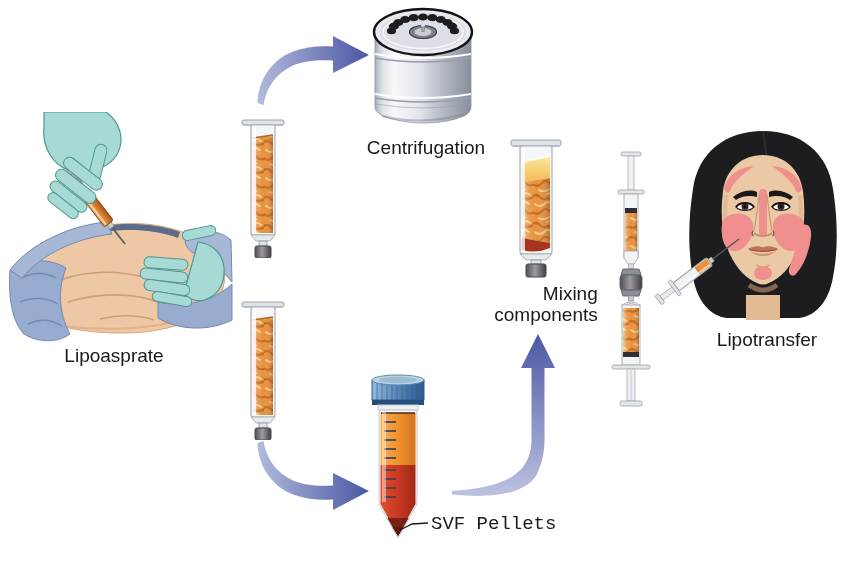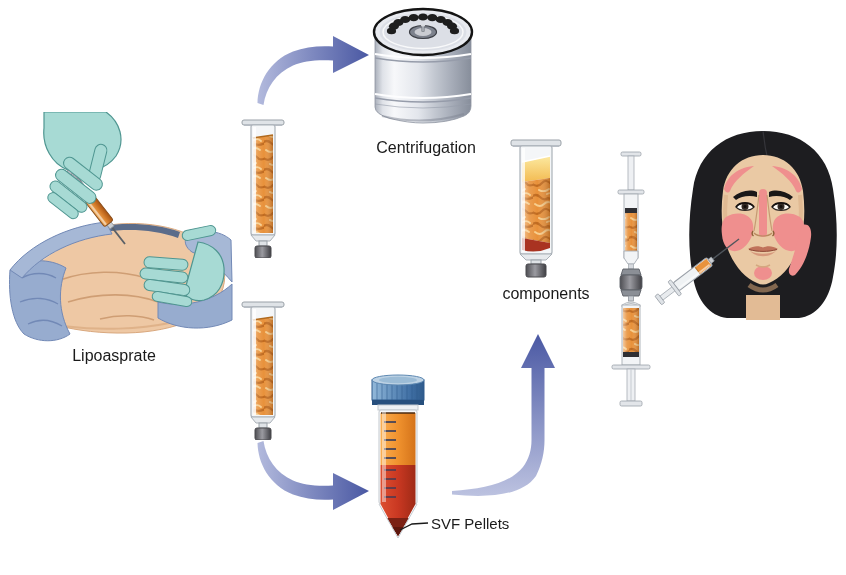--- a/index.html
+++ b/index.html
@@ -1,20 +1,20 @@
 <!DOCTYPE html>
 <html><head>
 <meta charset="utf-8">
 <style>
   html,body{margin:0;padding:0;background:#fff;}
   .canvas{position:relative;width:846px;height:575px;background:#ffffff;overflow:hidden;
           font-family:"Liberation Sans", sans-serif;}
   .art{position:absolute;}
-  .label{position:absolute;color:#1a1a1a;font-size:16px;line-height:21px;text-align:right;white-space:nowrap;}
-  .label.small{font-size:15px;line-height:16px;text-align:left;}
+  .label{position:absolute;color:#1a1a1a;font-size:19px;line-height:21px;text-align:right;white-space:nowrap;}
+  .label.small{font-size:19px;line-height:16px;text-align:left;font-family:Liberation Mono, monospace;}
 </style>
 </head>
 <body>
 
 <div class="canvas">
 
   <svg width="0" height="0" style="position:absolute" aria-hidden="true">
     <defs>
       <pattern id="fat" width="24" height="28" patternUnits="userSpaceOnUse">
         <rect width="24" height="28" fill="#e8913a"></rect>
@@ -353,19 +353,21 @@
   </svg>
 
   <div class="label" style="left:114px;top:345px;transform:translateX(-50%)">Lipoasprate</div>
 
   <div class="label" style="left:426px;top:137px;transform:translateX(-50%)">Centrifugation</div>
 
 
   <div class="label small" style="left:431px;top:516px">SVF Pellets</div>
 
   <div class="label" style="left:546px;top:283px;transform:translateX(-50%)">
+    <div>Mixing</div>
     <div>components</div>
   </div>
 
   <div class="label" style="left:767px;top:329px;transform:translateX(-50%)">
+    <div>Lipotransfer</div>
   </div>
 
 </div>
 
 </body></html>

